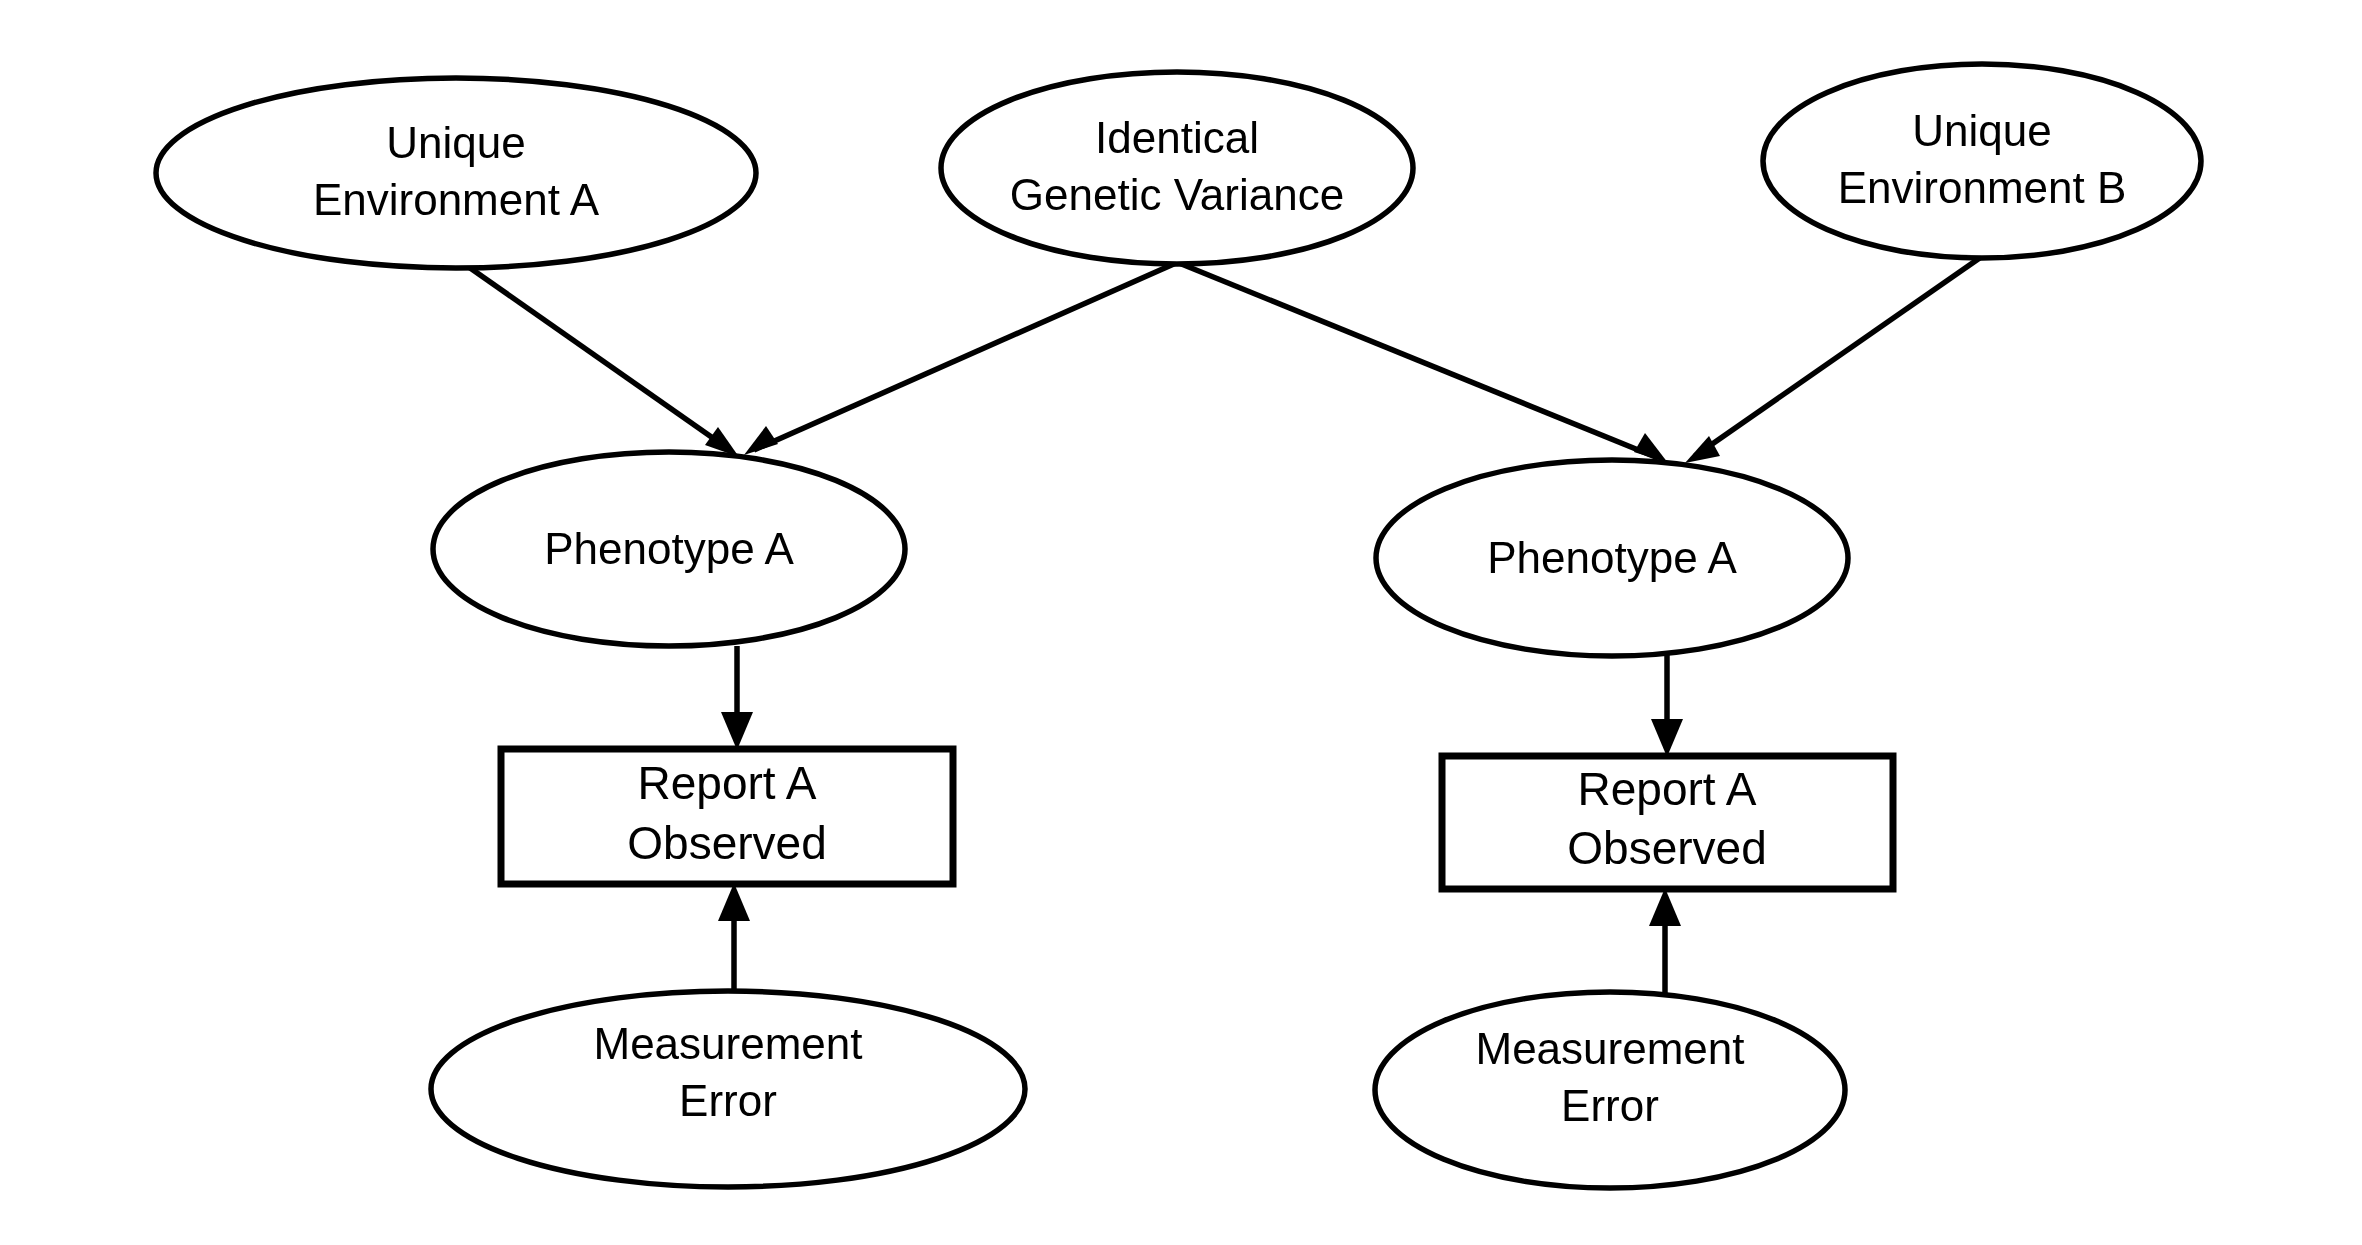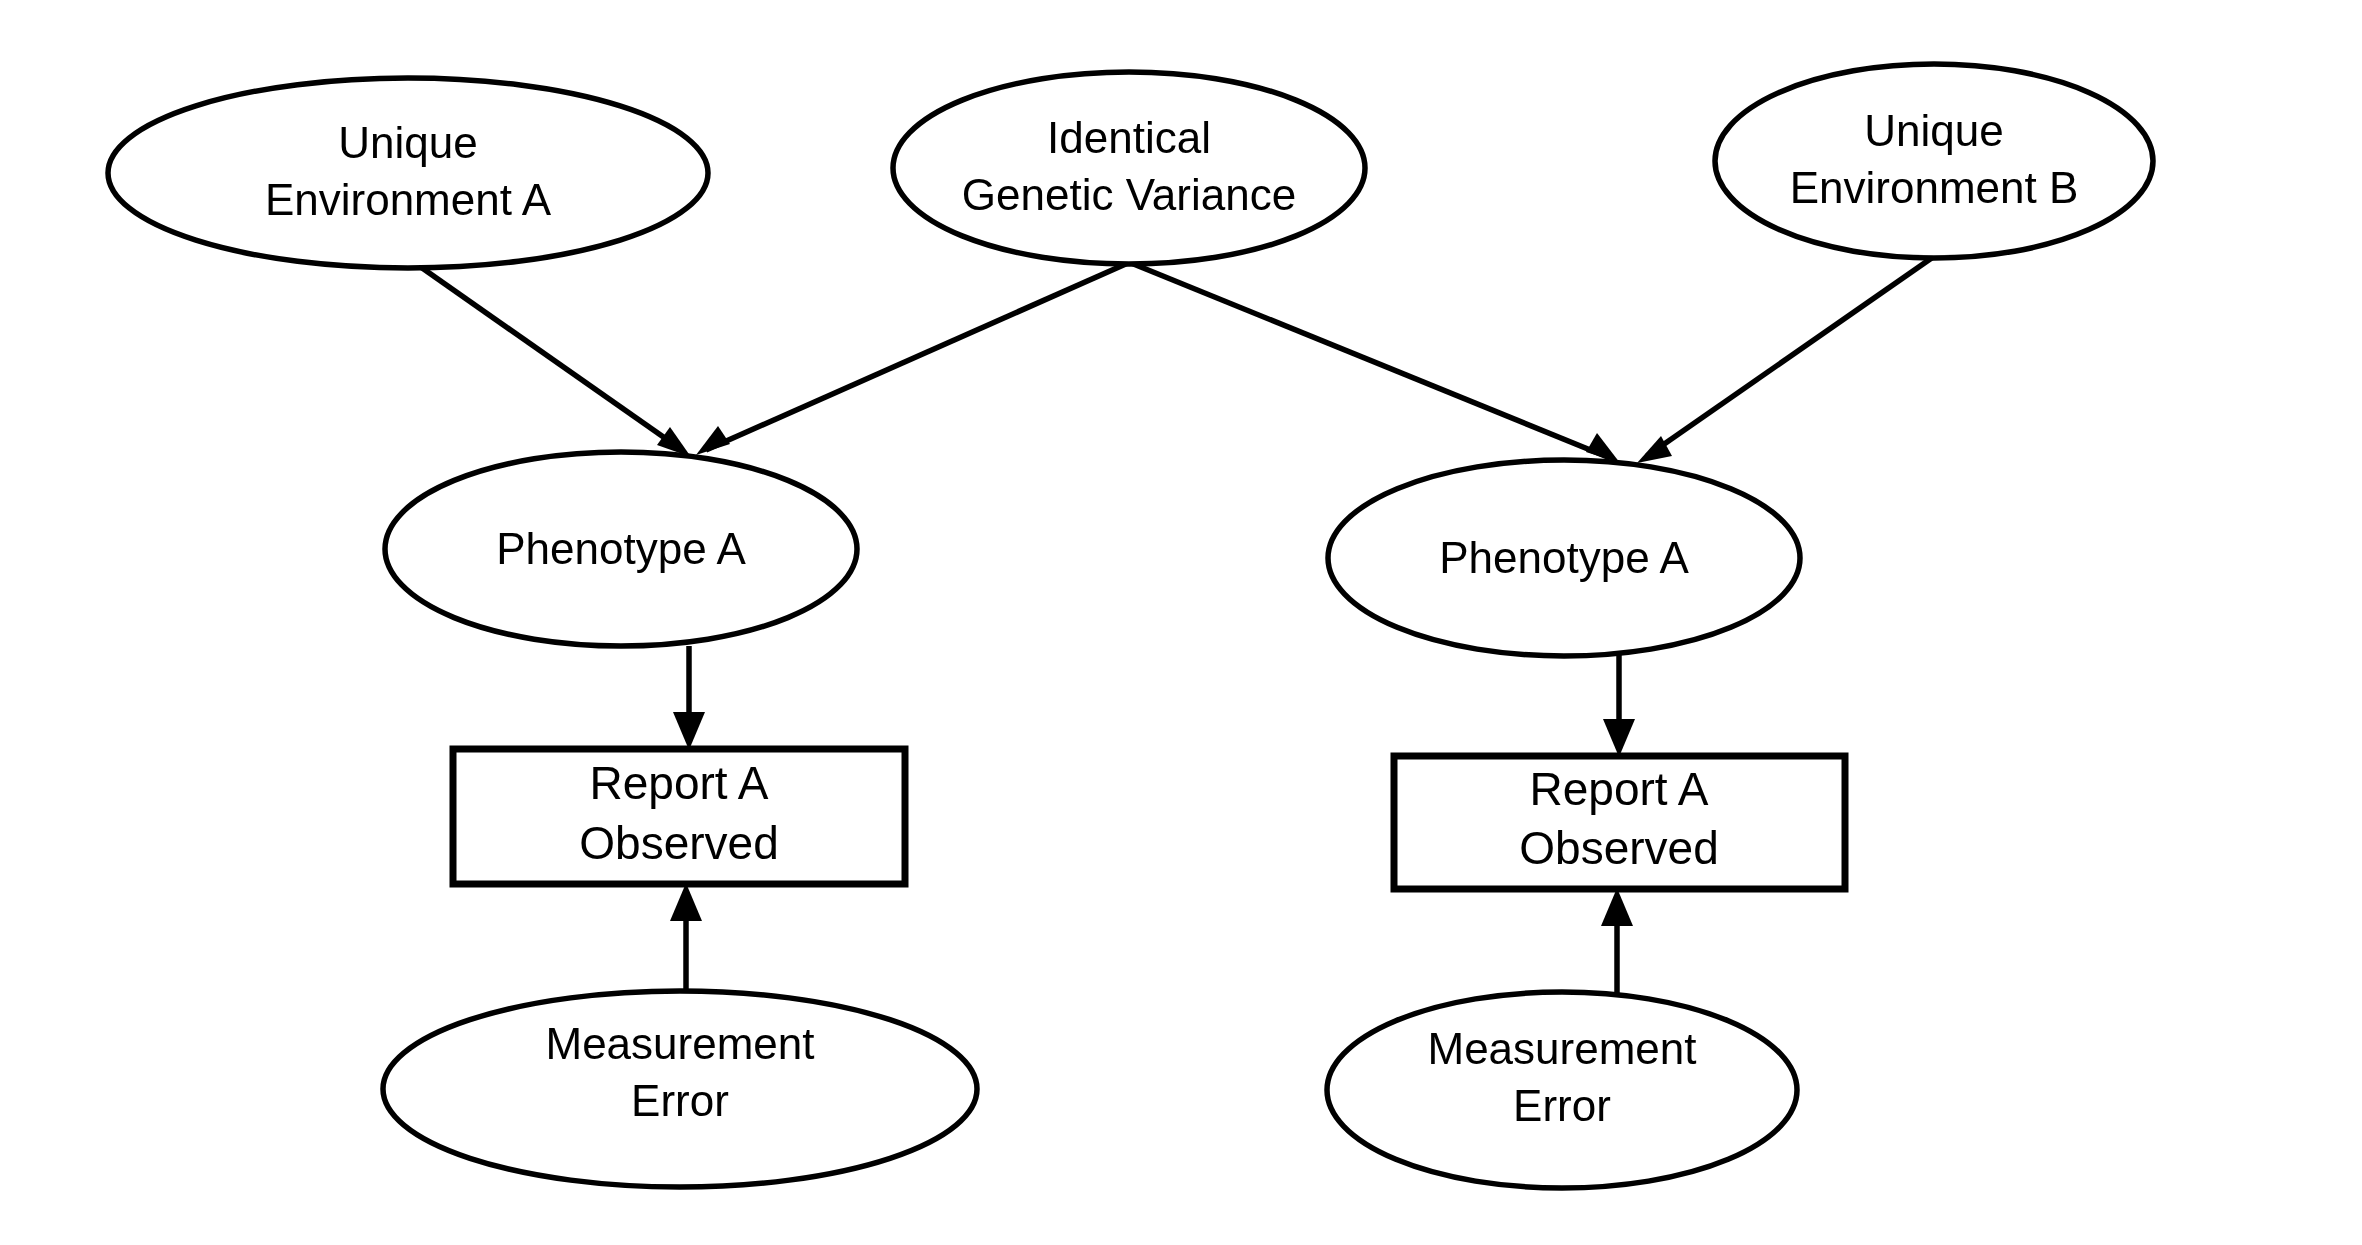--- a/index.html
+++ b/index.html
@@ -12,20 +12,21 @@
     width: 2362px;
     height: 1245px;
     overflow: hidden;
     font-family: "Liberation Sans", sans-serif;
   }
   #diagram-root {
     position: relative;
     width: 2288px;
     height: 1245px;
     background: #ffffff;
+    padding-left: 48px;
   }
   svg.canvas {
     display: block;
     width: 2362px;
     height: 1245px;
   }
   .node-shape {
     fill: #ffffff;
     stroke: #000000;
     stroke-width: 5.5;

